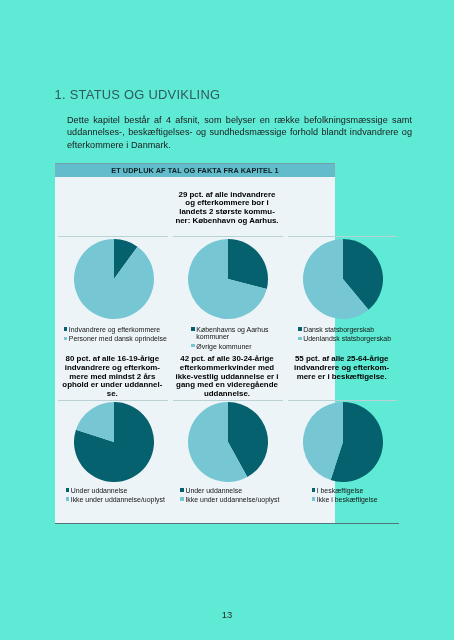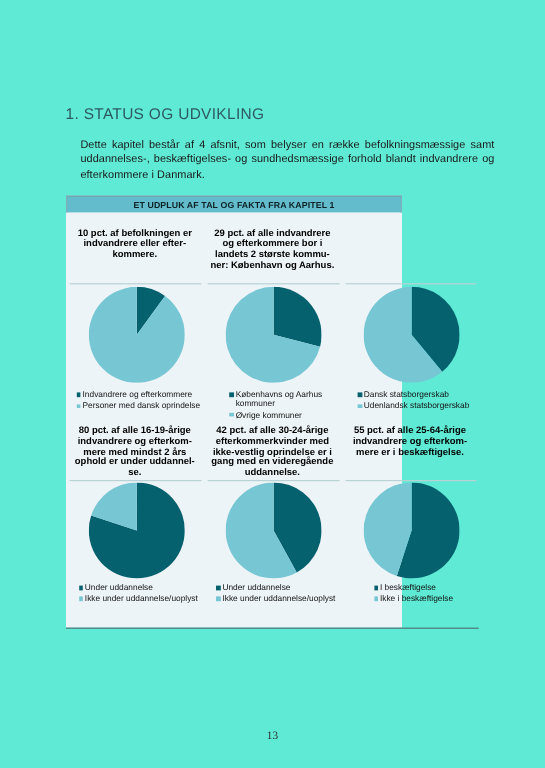--- a/index.html
+++ b/index.html
@@ -46,43 +46,38 @@
   .pie{position:absolute;top:60.8px;left:2.8px;right:0;display:flex;justify-content:center;}
 
   .legend{position:absolute;top:147.6px;left:6px;right:0;text-align:center;
           font-size:6.95px;color:#141414;line-height:7.5px;letter-spacing:0px;}
   .legend-inner{display:inline-block;text-align:left;}
   .llab{white-space:nowrap;}
   .lrow{display:flex;align-items:flex-start;margin-bottom:1.6px;}
   .sw{flex:0 0 auto;display:inline-block;width:3.5px;height:3.2px;margin-right:1.4px;margin-top:1.5px;}
 
   .pg{position:absolute;left:0;top:609.6px;width:454px;text-align:center;
-      font-size:9.4px;line-height:9.4px;color:#2b2b2b;font-family:Liberation Serif, serif;}
+      font-size:9.4px;line-height:9.4px;color:#2b2b2b;}
 </style>
 </head>
 <body>
 
 <div class="page">
 
   <div class="h1">1. STATUS OG UDVIKLING</div>
 
   <div class="intro">Dette kapitel består af 4 afsnit, som belyser en række befolkningsmæssige samt uddannelses-, beskæftigelses- og sundhedsmæssige forhold blandt indvandrere og efterkommere i Danmark.</div>
 
   <div class="card">
     <div class="cardhead">
       <span>ET UDPLUK AF TAL OG FAKTA FRA KAPITEL 1</span>
     </div>
 
     <div class="grid" id="row1">
       <div class="col c1">
-        <div class="celltext">
-            <div>10 pct. af befolkningen er</div>
-            <div>indvandrere eller efter-</div>
-            <div>kommere.</div>
-          </div>
         <div class="hr"></div>
         <div class="pie">
             <svg width="80" height="80" viewBox="0 0 80 80">
               <path d="M 40 40 L 40.000 0.000 A 40 40 0 0 1 63.511 7.639 Z" fill="#05616e"></path>
               <path d="M 40 40 L 63.511 7.639 A 40 40 0 1 1 40.000 0.000 Z" fill="#76c6d4"></path>
             </svg>
           </div>
         <div class="legend"><div class="legend-inner"><div class="lrow">
                 <span class="sw" style="background:#05616e"></span>
                 <span class="llab">
@@ -169,21 +164,21 @@
                 <span class="sw" style="background:#76c6d4"></span>
                 <span class="llab">
                   <div>Ikke under uddannelse/uoplyst</div>
                 </span>
               </div></div></div>
       </div>
       <div class="col c2">
         <div class="celltext">
             <div>42 pct. af alle 30-24-årige</div>
             <div>efterkommerkvinder med</div>
-            <div>ikke-vestlig oprindelse er i</div>
+            <div>ikke-vestlig uddannelse er i</div>
             <div>gang med en videregående</div>
             <div>uddannelse.</div>
           </div>
         <div class="hr"></div>
         <div class="pie">
             <svg width="80" height="80" viewBox="0 0 80 80">
               <path d="M 40 40 L 40.000 0.000 A 40 40 0 0 1 59.270 75.052 Z" fill="#05616e"></path>
               <path d="M 40 40 L 59.270 75.052 A 40 40 0 1 1 40.000 0.000 Z" fill="#76c6d4"></path>
             </svg>
           </div>

